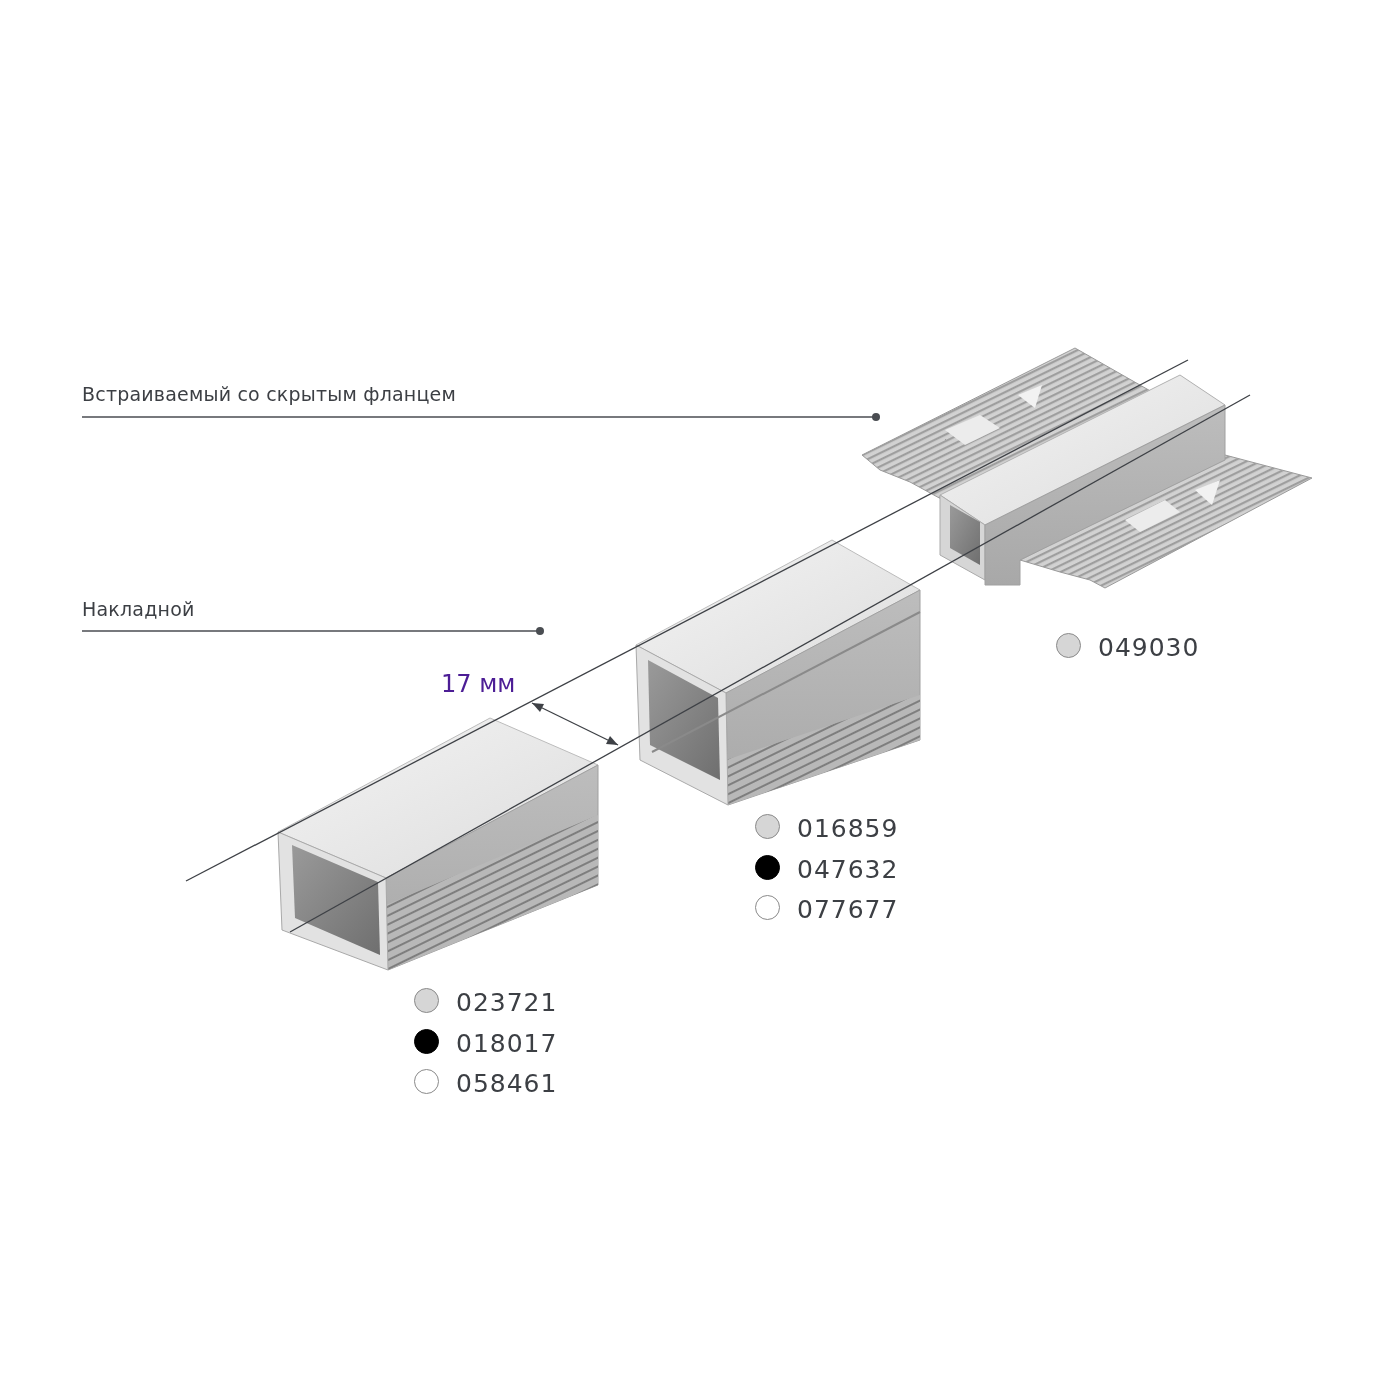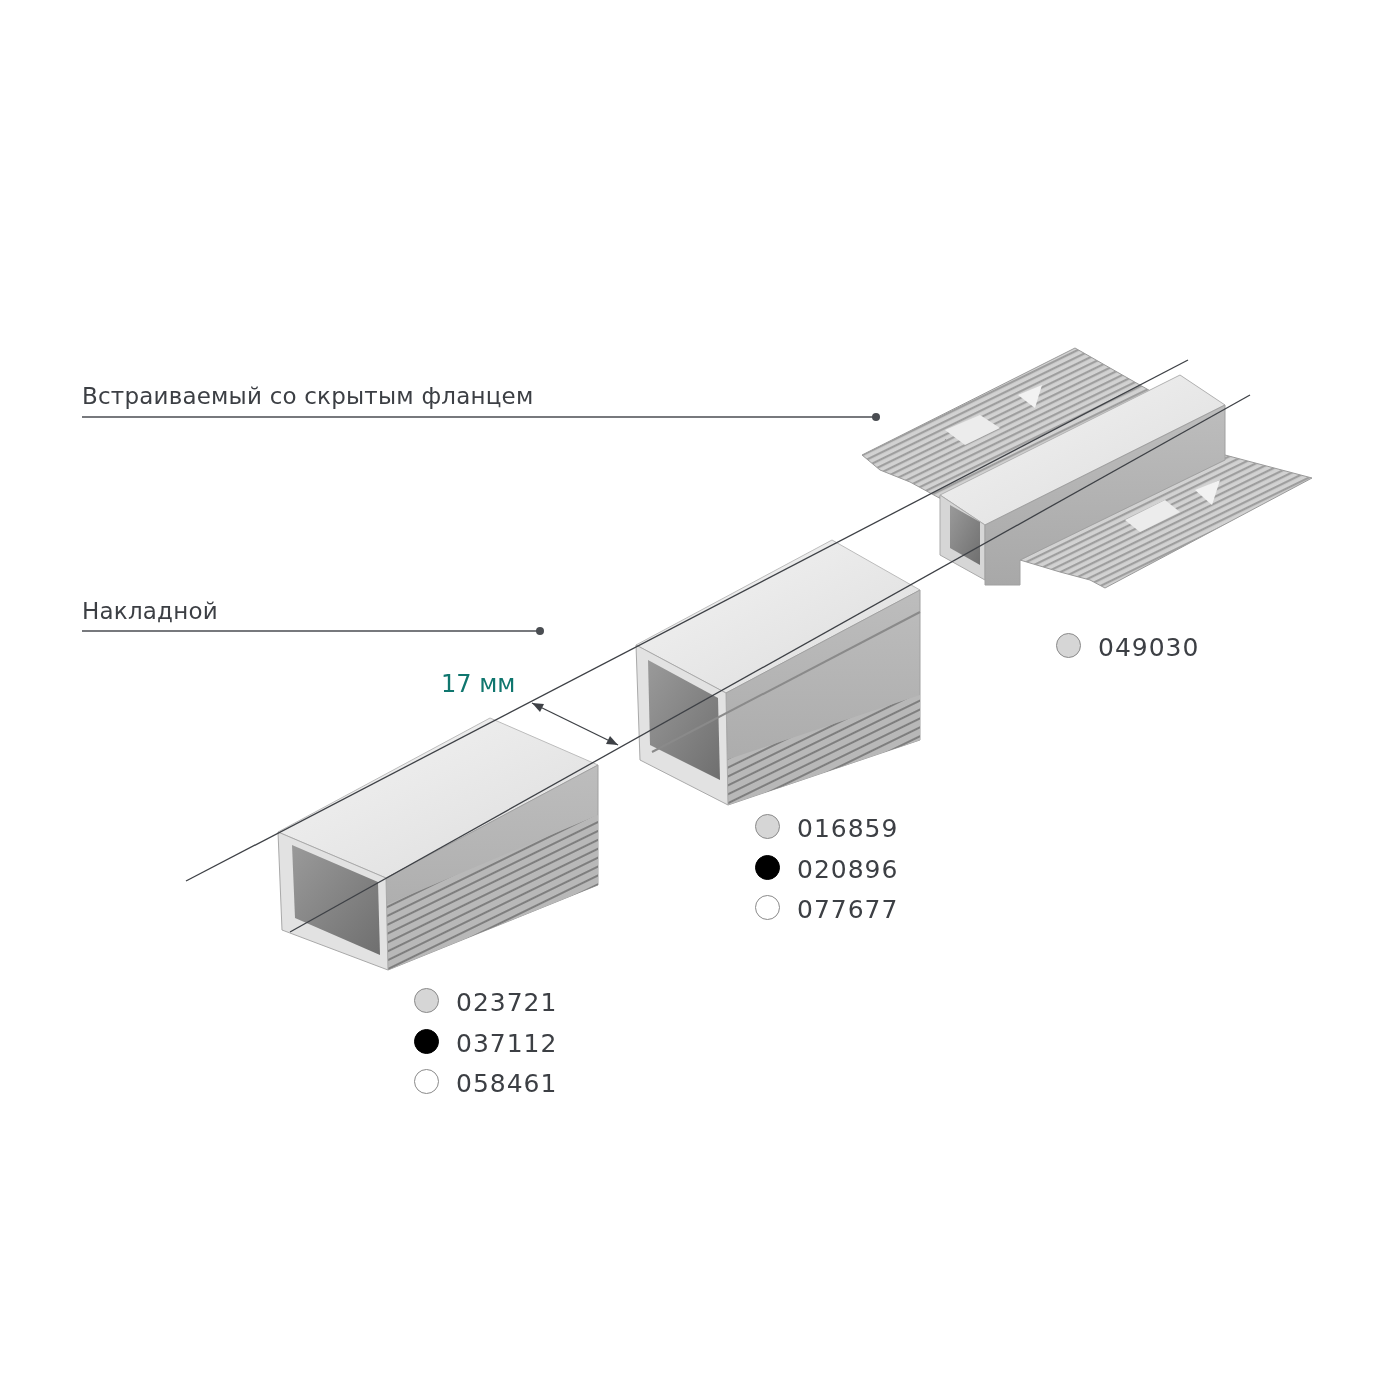--- a/index.html
+++ b/index.html
@@ -1,19 +1,19 @@
 <!DOCTYPE html>
 <html><head>
 <meta charset="utf-8">
 <style>
   html, body { margin: 0; padding: 0; background: #ffffff; }
   body { width: 1400px; height: 1400px; position: relative; overflow: hidden;
          font-family: "DejaVu Sans", "Liberation Sans", sans-serif; color: #3a3d42; }
-  .label { position: absolute; font-size: 23px; letter-spacing: 0.2px; color: #3c3f44; white-space: nowrap; }
-  .dim { position: absolute; font-size: 24px; color: #0f766e; white-space: nowrap; }
+  .label { position: absolute; font-size: 19px; letter-spacing: 0.2px; color: #3c3f44; white-space: nowrap; }
+  .dim { position: absolute; font-size: 24px; color: #4c1d95; white-space: nowrap; }
   .swatch-list { position: absolute; }
   .swatch-row { display: flex; align-items: flex-start; height: 40.5px; }
   .swatch { width: 25px; height: 25px; border-radius: 50%; box-sizing: border-box;
             border: 1px solid #8a8a8a; margin-right: 17px; }
   .code { font-size: 25px; letter-spacing: 1px; color: #3c3f44; }
   svg.art { position: absolute; left: 0; top: 0; }
 </style>
 </head>
 <body>
 
@@ -106,34 +106,34 @@
   </div>
 </div>
 
 <div class="swatch-list" style="left:755px; top:814px;">
   <div class="swatch-row">
     <span class="swatch" style="background:#d6d6d6;"></span>
     <span class="code">016859</span>
   </div>
   <div class="swatch-row">
     <span class="swatch" style="background:#000000; border-color:#000;"></span>
-    <span class="code">020896</span>
+    <span class="code">047632</span>
   </div>
   <div class="swatch-row">
     <span class="swatch" style="background:#ffffff;"></span>
     <span class="code">077677</span>
   </div>
 </div>
 
 <div class="swatch-list" style="left:414px; top:988px;">
   <div class="swatch-row">
     <span class="swatch" style="background:#d6d6d6;"></span>
     <span class="code">023721</span>
   </div>
   <div class="swatch-row">
     <span class="swatch" style="background:#000000; border-color:#000;"></span>
-    <span class="code">037112</span>
+    <span class="code">018017</span>
   </div>
   <div class="swatch-row">
     <span class="swatch" style="background:#ffffff;"></span>
     <span class="code">058461</span>
   </div>
 </div>
 
 </body></html>

